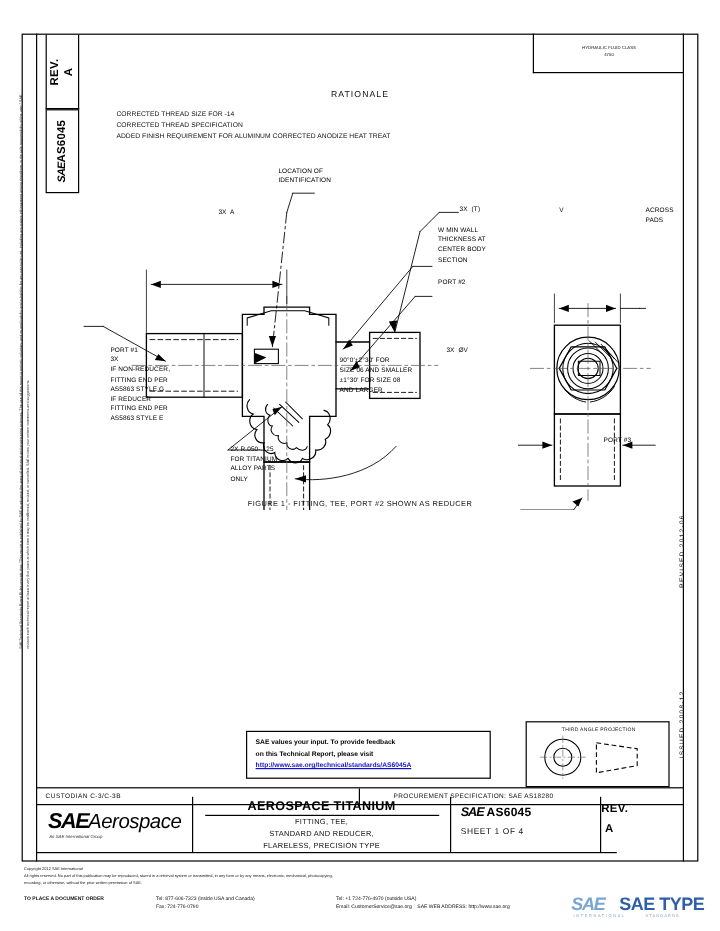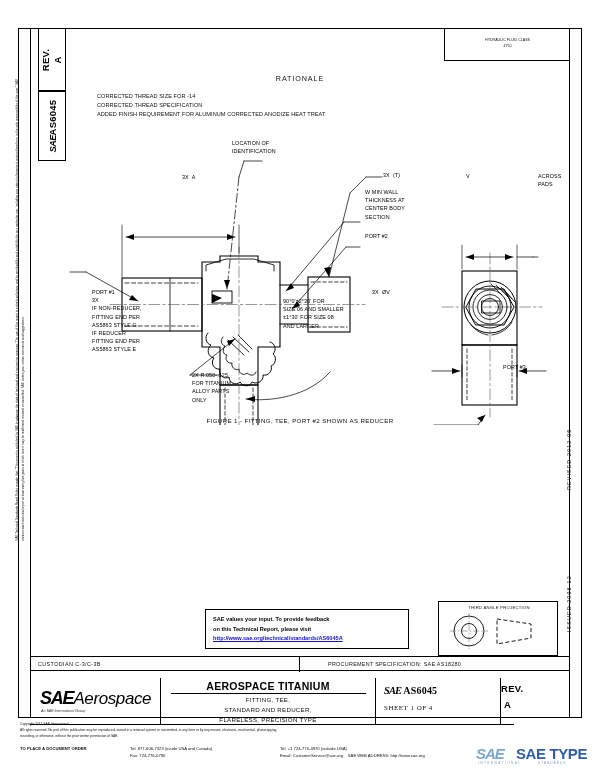--- a/index.html
+++ b/index.html
@@ -209,21 +209,21 @@
     font-size: 5.4px; letter-spacing: 0.4px; color: #111;
   }
   .proc-text {
     position: absolute; left: 298px; top: 4px;
     font-size: 5.4px; letter-spacing: 0.3px; color: #111;
   }
 
   
   .title-block {
     position: absolute;
-    left: 30px; top: 678px;
+    left: 30px; top: 664px;
     width: 484px; height: 47px;
     border-bottom: 1.3px solid #000;
     display: flex;
   }
   .tb-logo {
     width: 131px; height: 100%;
     border-right: 1.3px solid #000;
     position: relative;
   }
   .sae-logo {
@@ -257,21 +257,20 @@
   }
   .tb-desc {
     position: absolute; left: 0; top: 17px; width: 100%;
     text-align: center; font-size: 6.2px; line-height: 1.62;
     letter-spacing: 0.25px; color: #111;
   }
   .tb-num {
     width: 125px; height: 100%;
     border-right: 1.3px solid #000;
     position: relative;
-    font-family: Liberation Serif, serif;
   }
   .tb-numline {
     position: absolute; left: 8px; top: 7px;
     font-size: 10px; font-weight: bold; letter-spacing: 0.2px;
   }
   .tb-numline .saelg {
     font-style: italic; font-weight: 900; letter-spacing: -0.9px;
     font-size: 10.5px;
   }
   .tb-sheet {

